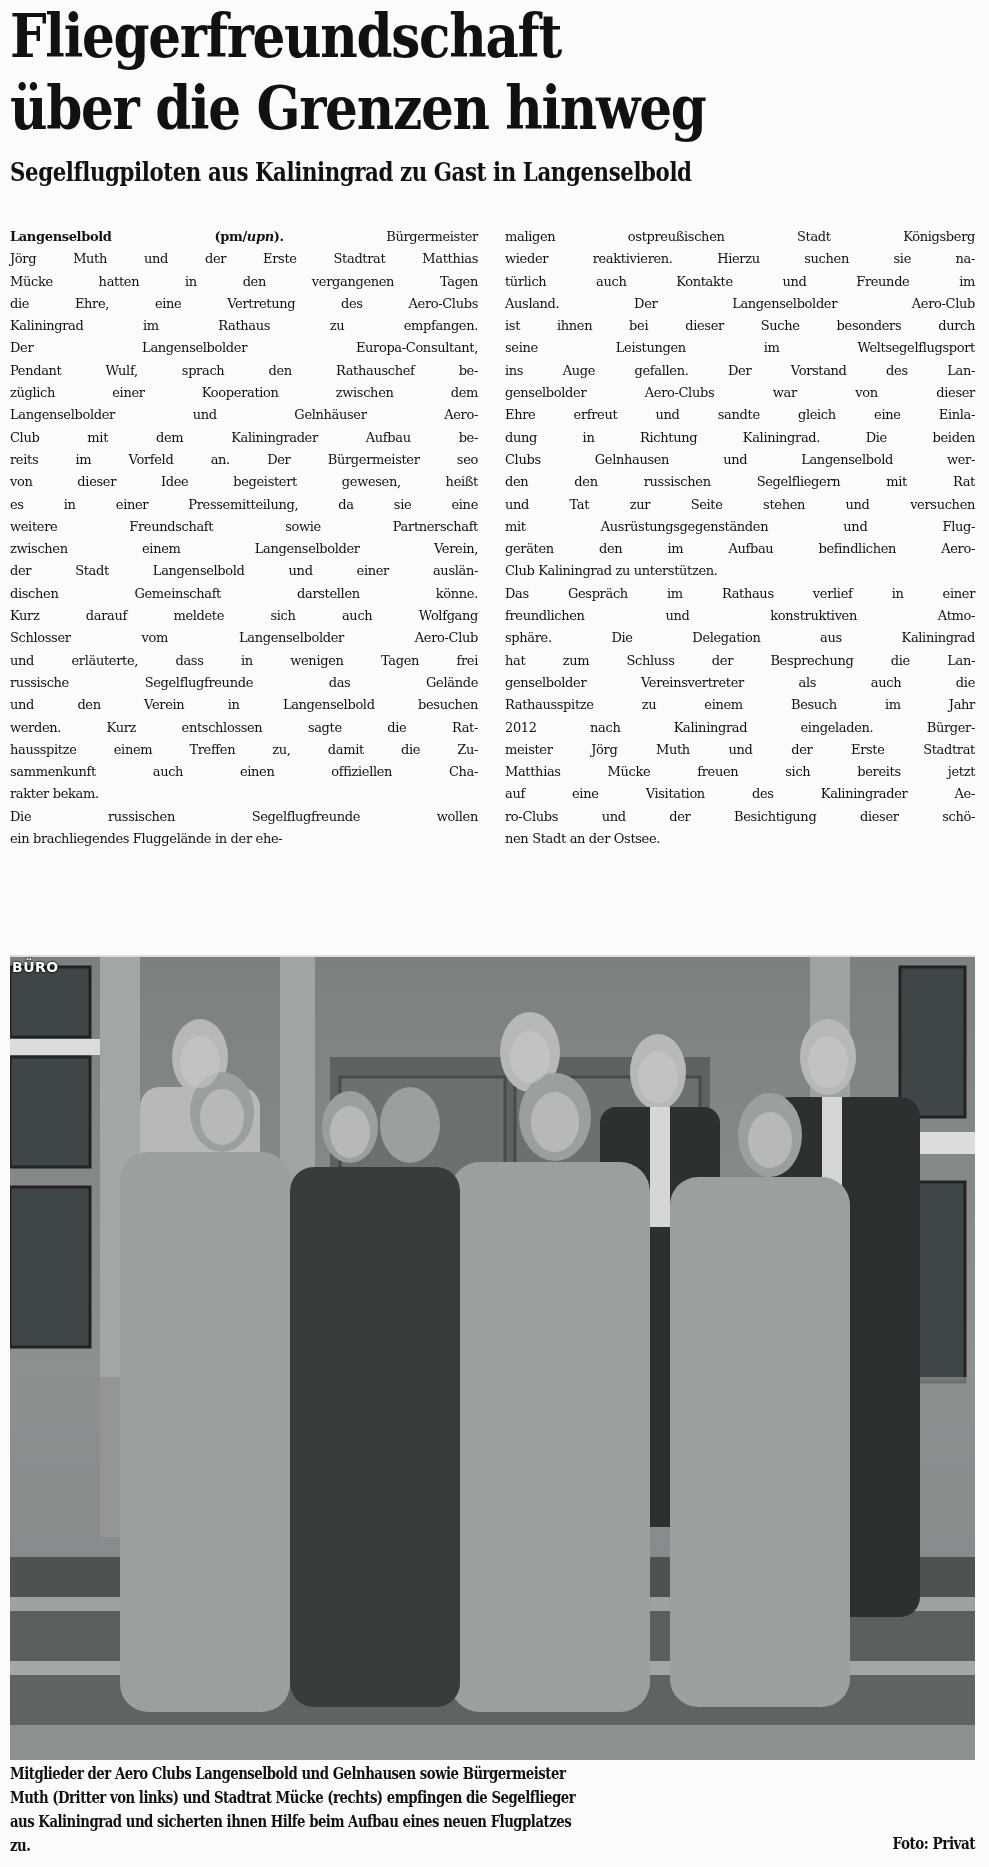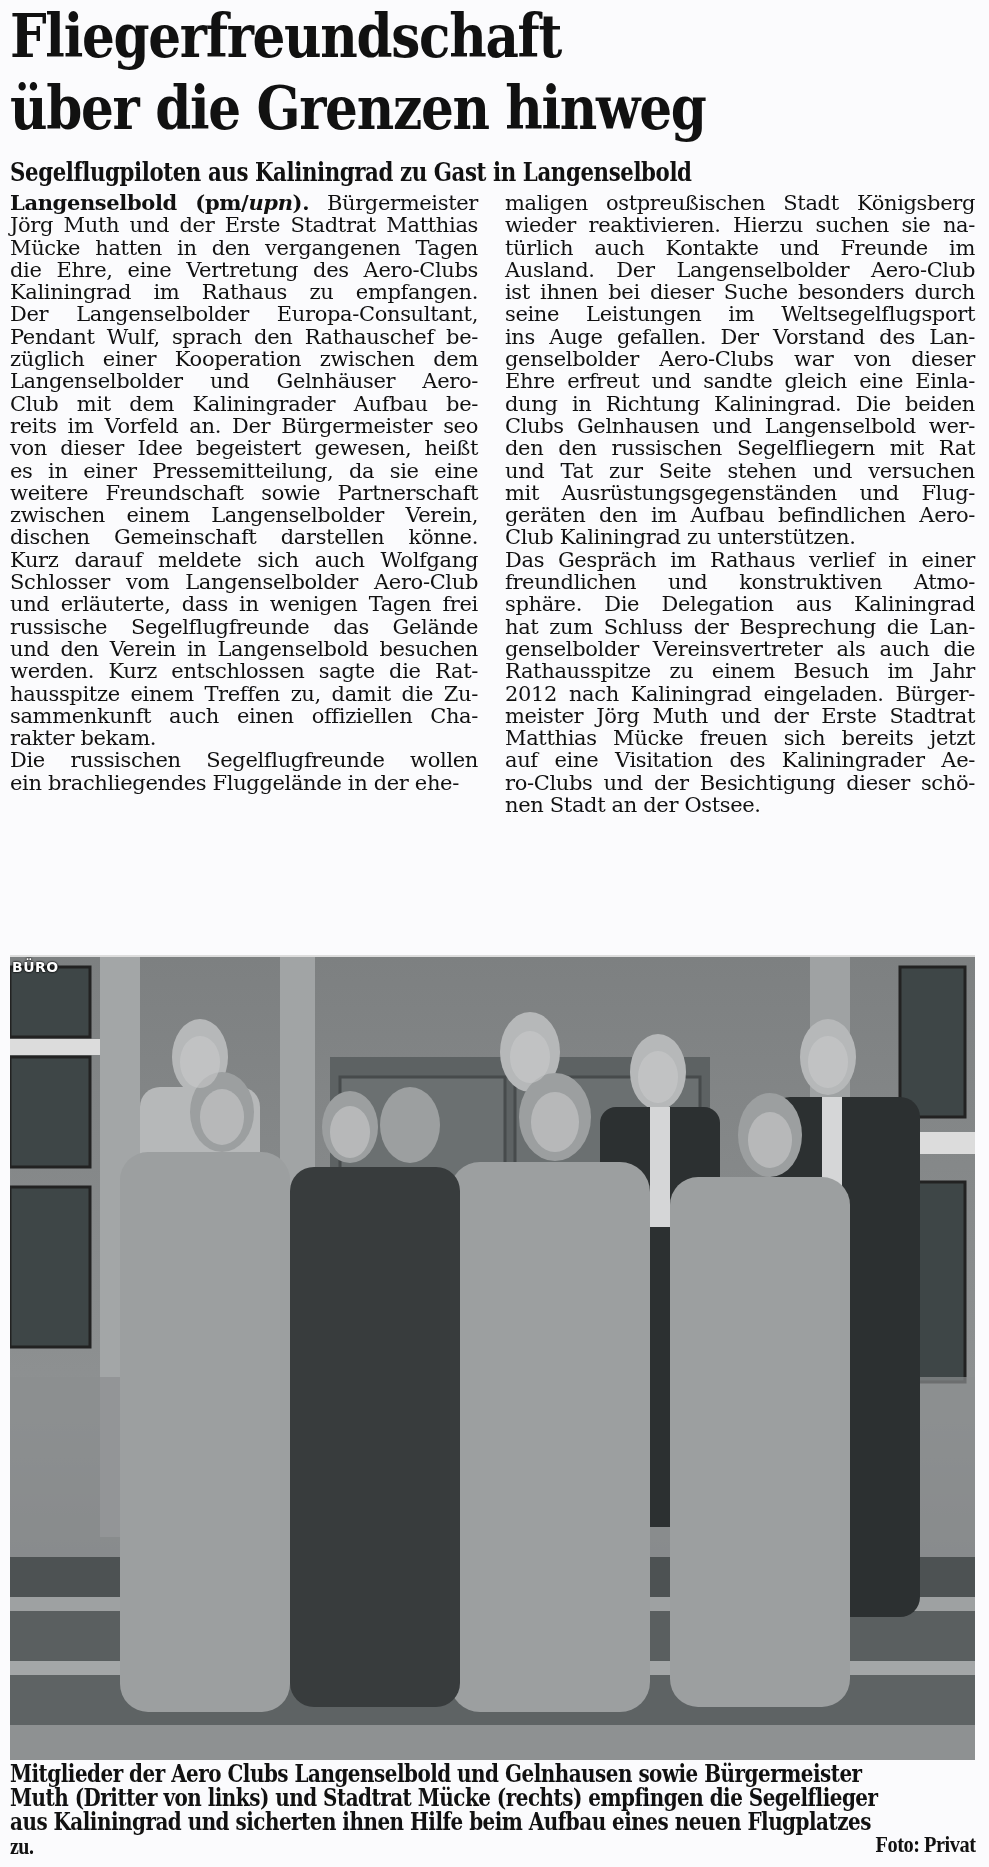--- a/index.html
+++ b/index.html
@@ -29,24 +29,24 @@
     font-family: "DejaVu Serif", serif;
     font-weight: bold;
     font-size: 26px;
     line-height: 34px;
     letter-spacing: -0.5px;
     transform: scaleX(0.82);
     transform-origin: left top;
     white-space: nowrap;
   }
   .col {
-    position: absolute; top: 192px;
+    position: absolute; top: 226px;
     width: 468px;
     font-family: "DejaVu Serif", serif;
-    font-size: 21px;
+    font-size: 13px;
     line-height: 22.3px;
     letter-spacing: -0.35px;
   }
   .col .ln {
     display: block; height: 22.3px; white-space: nowrap;
     text-align: justify; text-align-last: justify;
     overflow: visible;
   }
   .col .ln.last { text-align-last: left; }
   .col-left { left: 10px; }
@@ -64,26 +64,26 @@
   .photo-label {
     position: absolute; left: 2px; top: 2px;
     color: #fff; font-family: "DejaVu Sans", sans-serif;
     font-weight: bold; font-size: 14px; letter-spacing: 0.5px;
     text-shadow: 0 0 2px #000, 0 0 2px #000;
   }
   .caption {
     position: absolute; left: 10px; top: 1762px; width: 965px;
     font-family: "DejaVu Serif", serif;
     font-weight: bold;
-    font-size: 24px;
+    font-size: 16px;
     line-height: 24px;
     letter-spacing: -0.6px;
   }
   .caption .ln { display: block; white-space: nowrap; transform: scaleX(0.83); transform-origin: left top; height: 24px;}
-  .caption .credit-row { position: relative; height: 24px; font-family: Liberation Serif, serif; }
+  .caption .credit-row { position: relative; height: 24px; }
   .caption .credit {
     position: absolute; right: 0; top: -2px;
     transform: scaleX(0.85); transform-origin: right top;
   }
 </style>
 </head>
 <body>
 
 <h1 class="headline">
   <span>Fliegerfreundschaft</span>
@@ -101,20 +101,21 @@
     <span class="ln">Der Langenselbolder Europa-Consultant,</span>
     <span class="ln">Pendant Wulf, sprach den Rathauschef be-</span>
     <span class="ln">züglich einer Kooperation zwischen dem</span>
     <span class="ln">Langenselbolder und Gelnhäuser Aero-</span>
     <span class="ln">Club mit dem Kaliningrader Aufbau be-</span>
     <span class="ln">reits im Vorfeld an. Der Bürgermeister seo</span>
     <span class="ln">von dieser Idee begeistert gewesen, heißt</span>
     <span class="ln">es in einer Pressemitteilung, da sie eine</span>
     <span class="ln">weitere Freundschaft sowie Partnerschaft</span>
     <span class="ln">zwischen einem Langenselbolder Verein,</span>
+    <span class="ln">der Stadt Langenselbold und einer auslän-</span>
     <span class="ln">dischen Gemeinschaft darstellen könne.</span>
     <span class="ln">Kurz darauf meldete sich auch Wolfgang</span>
     <span class="ln">Schlosser vom Langenselbolder Aero-Club</span>
     <span class="ln">und erläuterte, dass in wenigen Tagen frei</span>
     <span class="ln">russische Segelflugfreunde das Gelände</span>
     <span class="ln">und den Verein in Langenselbold besuchen</span>
     <span class="ln">werden. Kurz entschlossen sagte die Rat-</span>
     <span class="ln">hausspitze einem Treffen zu, damit die Zu-</span>
     <span class="ln">sammenkunft auch einen offiziellen Cha-</span>
     <span class="ln last">rakter bekam.</span>

